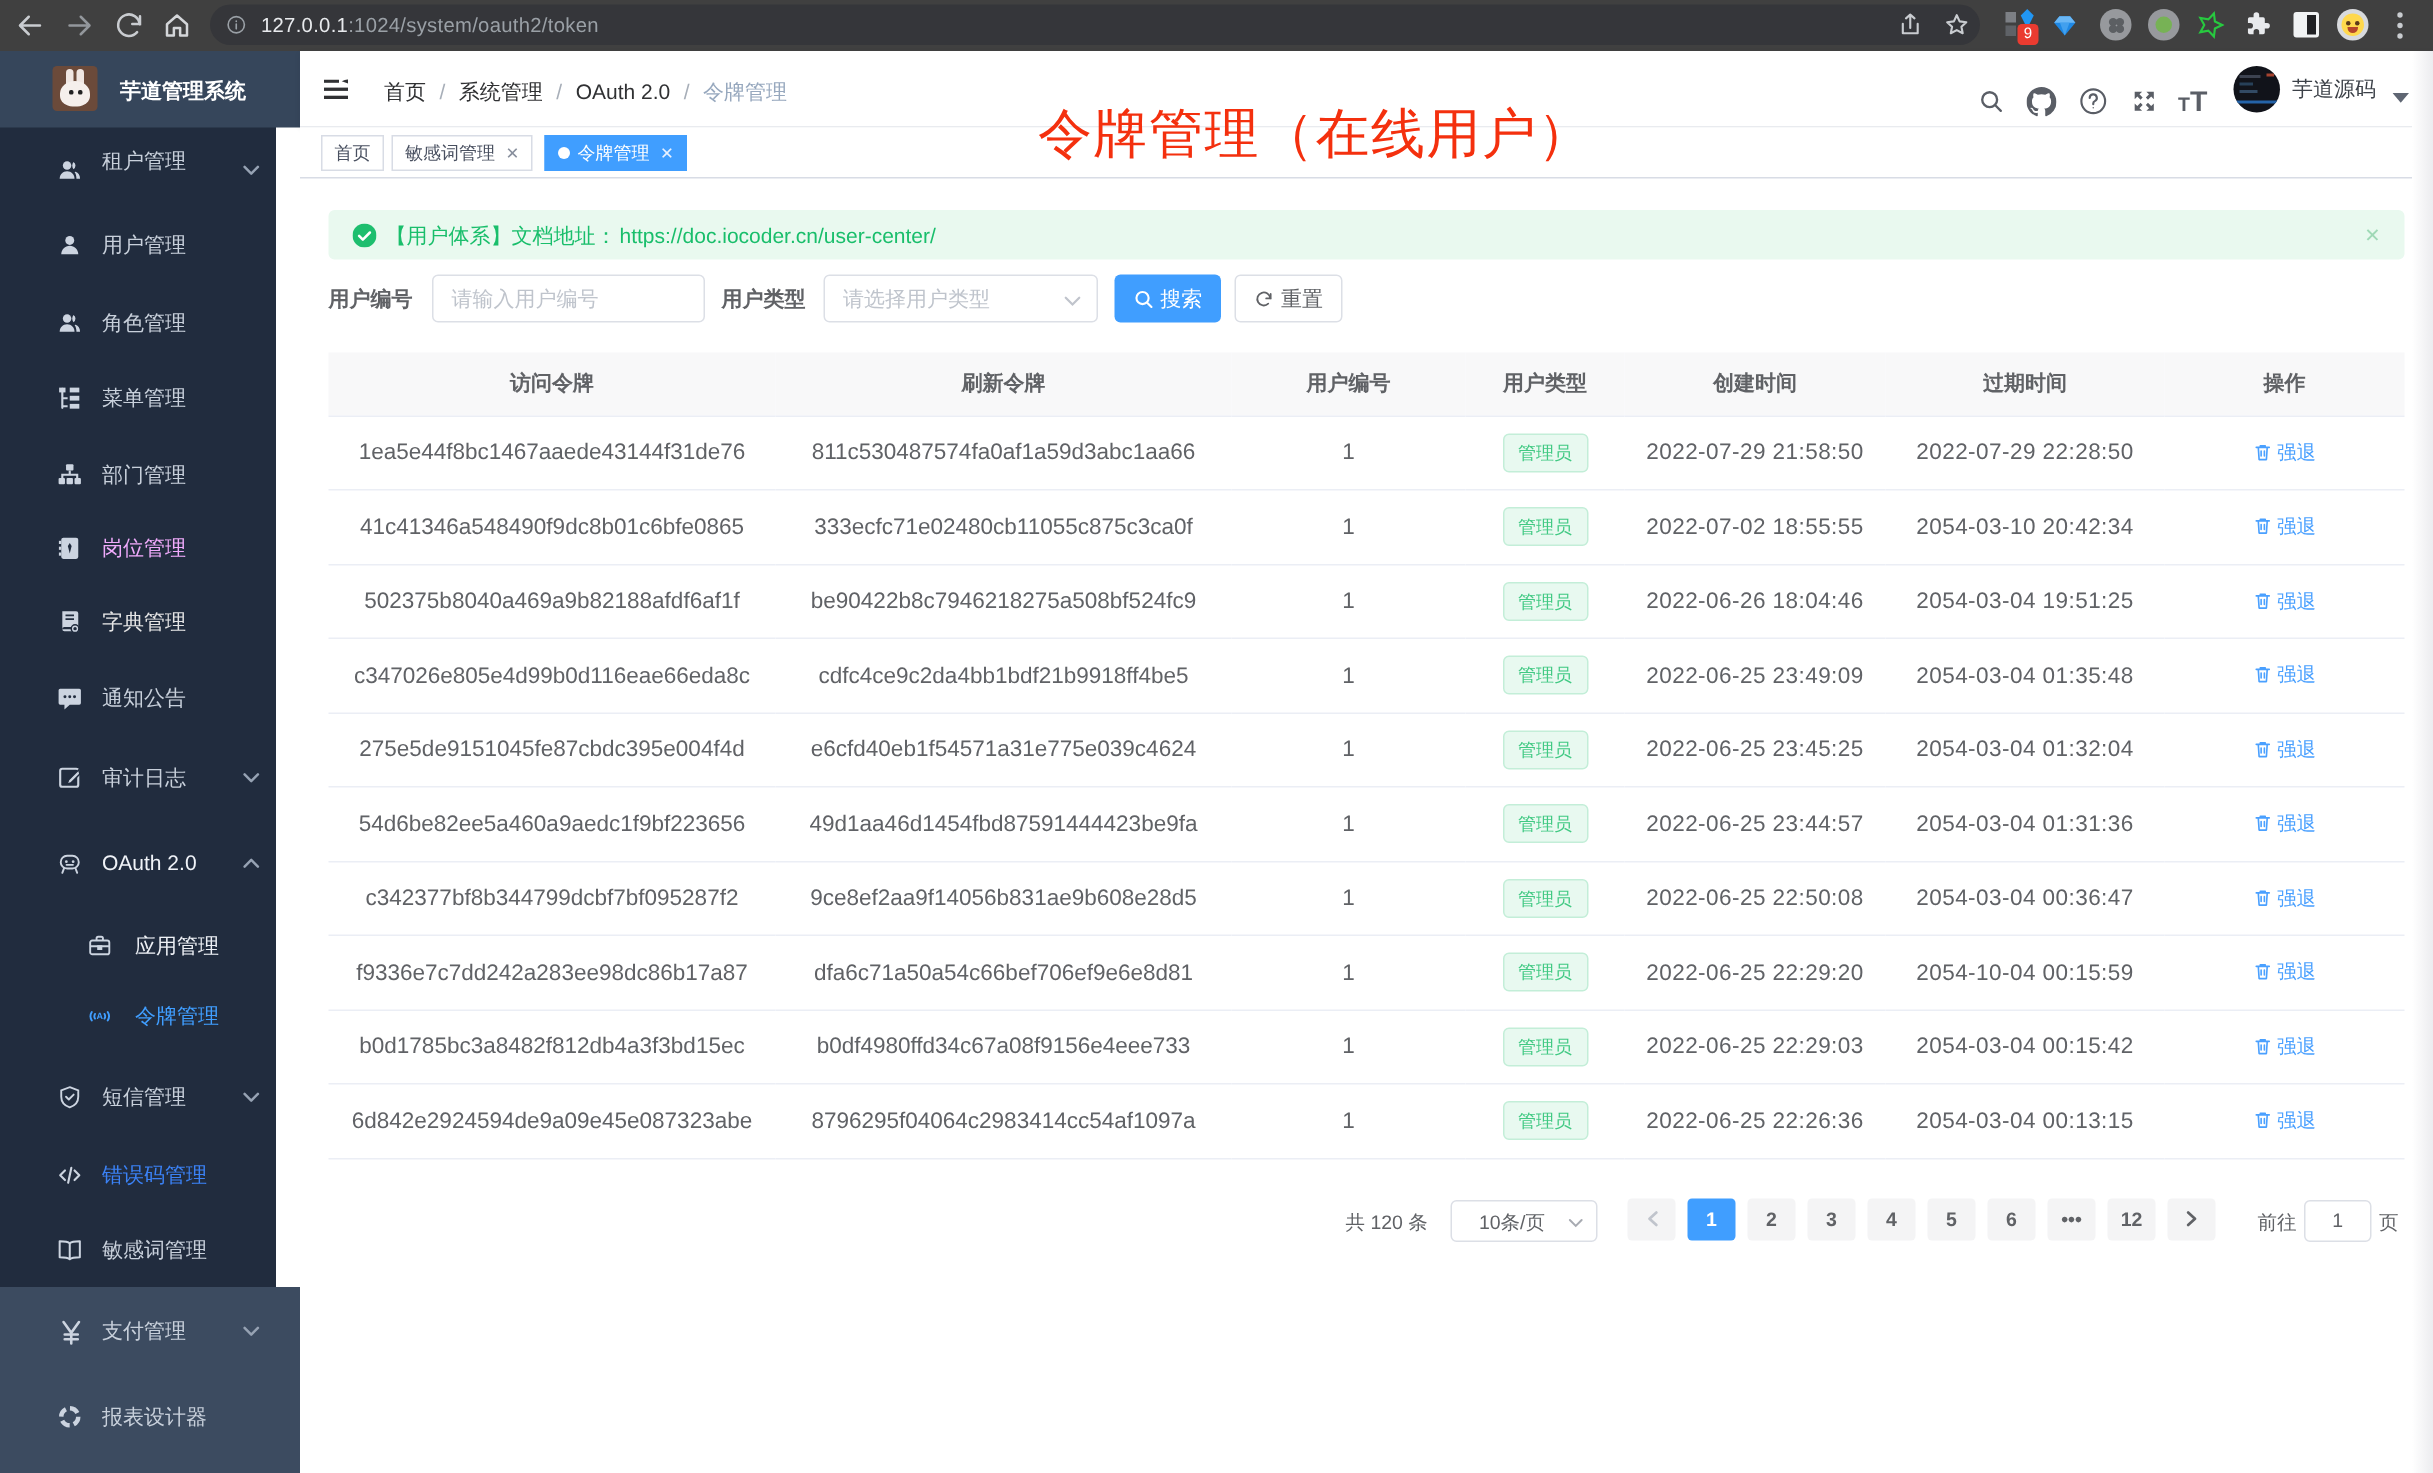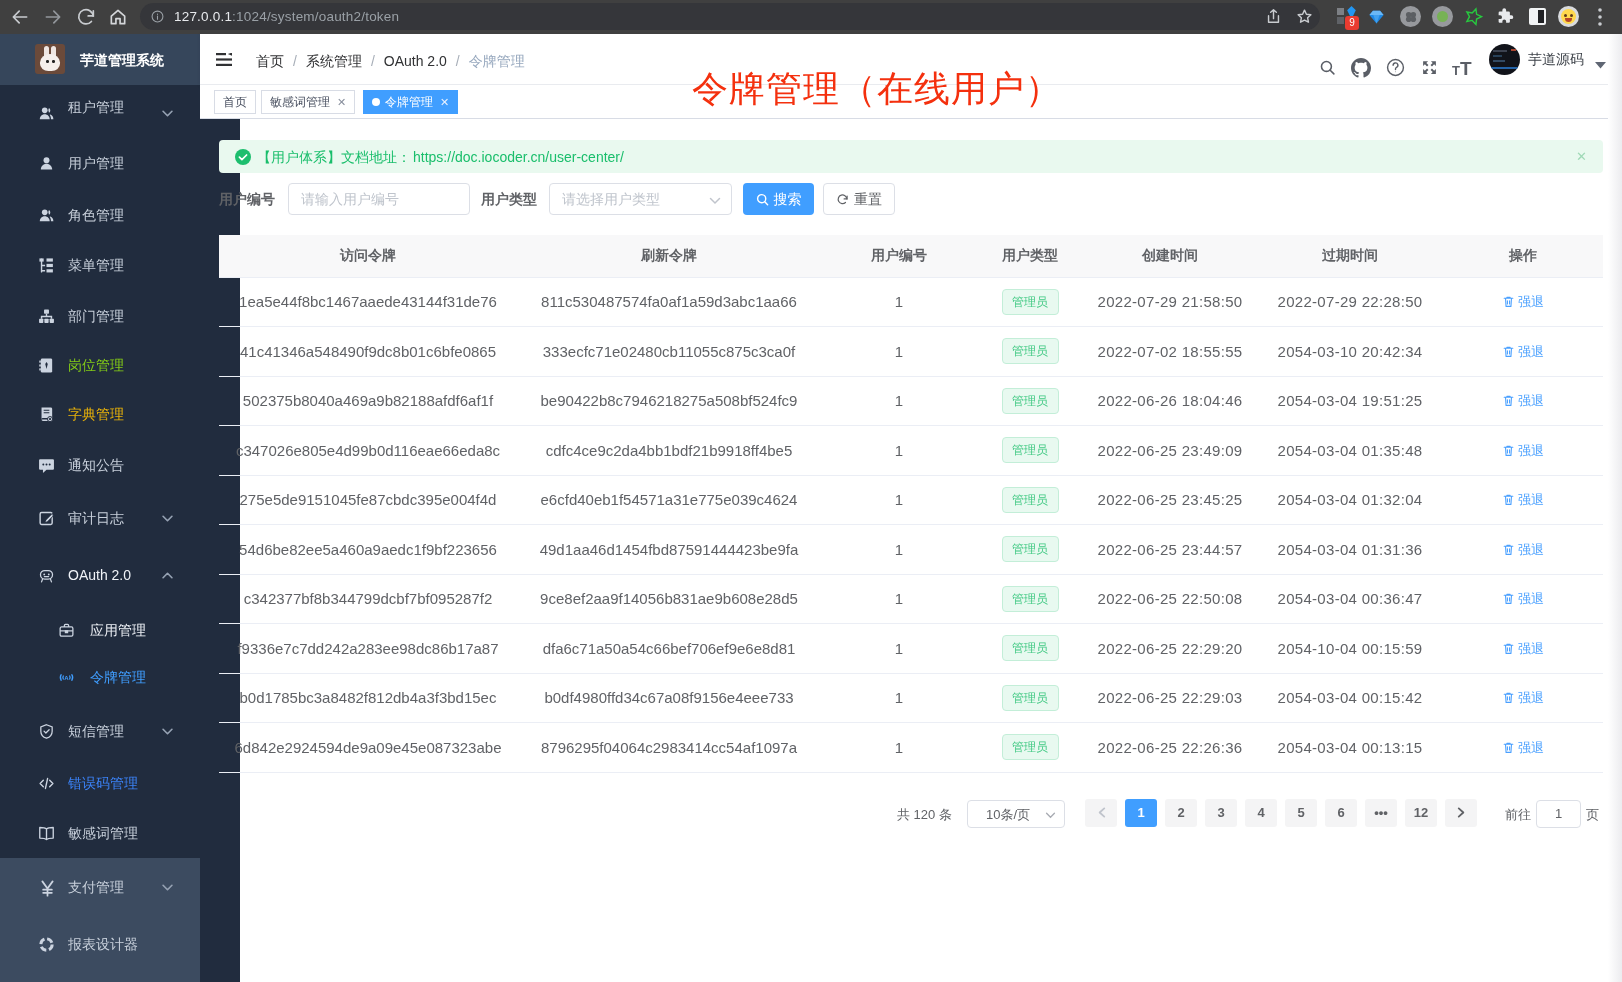--- a/index.html
+++ b/index.html
@@ -73,21 +73,21 @@
       <div class="abs" style="left:6px;top:8px;width:3px;height:3px;border-radius:50%;background:#5d3a1a"></div>
       <div class="abs" style="left:12px;top:8px;width:3px;height:3px;border-radius:50%;background:#5d3a1a"></div>
       <div class="abs" style="left:7px;top:12px;width:7px;height:4px;border-radius:0 0 6px 6px;background:#b5462a"></div>
     </div>
  <svg class="ic" style="left:1598px;top:8px" width="4" height="18" viewBox="0 0 4 18" fill="#c9ccd0">
       <circle cx="2" cy="2" r="1.8"></circle>
       <circle cx="2" cy="9" r="1.8"></circle>
       <circle cx="2" cy="16" r="1.8"></circle>
     </svg>
 </div>
-<div class="abs" style="left:0;top:34px;width:240px;height:948px;background:#212c3e">
+<div class="abs" style="left:0;top:34px;width:184px;height:948px;background:#212c3e">
 <div class="abs" style="left:0;top:0;width:200px;height:51px;background:#36465b"></div>
 <div class="abs" style="left:0;top:824px;width:200px;height:124px;background:#3c4b60"></div>
 <div class="abs" style="left:35px;top:10px;width:30px;height:30px;border-radius:3px;background:#6b4a3a;overflow:hidden">
   <div class="abs" style="left:9px;top:2px;width:5px;height:12px;background:#efe6e2;border-radius:2.5px"></div>
   <div class="abs" style="left:16px;top:2px;width:5px;height:12px;background:#efe6e2;border-radius:2.5px"></div>
   <div class="abs" style="left:5px;top:10px;width:20px;height:17px;border-radius:50% 50% 42% 42%;background:#f5efec"></div>
   <div class="abs" style="left:11px;top:16px;width:2.5px;height:2.5px;border-radius:50%;background:#222"></div>
   <div class="abs" style="left:17px;top:16px;width:2.5px;height:2.5px;border-radius:50%;background:#222"></div>
  </div>
 <div class="abs" style="left:80px;top:18px;color:#fff;font-size:14px;font-weight:700">芋道管理系统</div>
@@ -128,28 +128,28 @@
         <path d="M11 8h2v3h7v4h-2v-2H6v2H4v-4h7z"></path>
       </svg></div>
 <div class="abs" style="left:68px;top:274px;font-size:14px;color:#c8d0db;line-height:17px">部门管理</div>
 <div class="ic" style="left:38px;top:323px"><svg width="17" height="17" viewBox="0 0 24 24">
         <rect x="4" y="2" width="16" height="20" rx="2" fill="#ccd4e0"></rect>
         <rect x="1.8" y="5" width="2.2" height="3" fill="#ccd4e0"></rect>
         <rect x="1.8" y="10.5" width="2.2" height="3" fill="#ccd4e0"></rect>
         <rect x="1.8" y="16" width="2.2" height="3" fill="#ccd4e0"></rect>
         <path d="M12 7l1.8 2.8L12 17l-1.8-7.2z" fill="#212c3e"></path>
       </svg></div>
-<div class="abs" style="left:68px;top:323px;font-size:14px;color:#84cc16;line-height:17px">岗位管理</div>
+<div class="abs" style="left:68px;top:323px;font-size:14px;color:#f0abfc;line-height:17px">岗位管理</div>
 <div class="ic" style="left:38px;top:372px"><svg width="17" height="17" viewBox="0 0 24 24">
         <path d="M5 2h13a2 2 0 0 1 2 2v13H7a2 2 0 0 0-2 2zM5 19a2 2 0 0 0 2 2h13v-2z" fill="#ccd4e0"></path>
         <path d="M8 6h8M8 9.5h8" stroke="#212c3e" stroke-width="1.6"></path>
         <circle cx="17" cy="18.5" r="3.6" fill="#ccd4e0" stroke="#212c3e" stroke-width="1.4"></circle>
         <circle cx="17" cy="18.5" r="1.6" fill="#212c3e"></circle>
       </svg></div>
-<div class="abs" style="left:68px;top:372px;font-size:14px;color:#eab308;line-height:17px">字典管理</div>
+<div class="abs" style="left:68px;top:372px;font-size:14px;color:#e5e5e5;line-height:17px">字典管理</div>
 <div class="ic" style="left:38px;top:423px"><svg width="17" height="17" viewBox="0 0 24 24" fill="#ccd4e0">
         <path d="M3 3h18a1.5 1.5 0 0 1 1.5 1.5v12A1.5 1.5 0 0 1 21 18h-9l-5 4.5V18H3a1.5 1.5 0 0 1-1.5-1.5v-12A1.5 1.5 0 0 1 3 3z"></path>
         <circle cx="7.5" cy="10.5" r="1.4" fill="#212c3e"></circle>
         <circle cx="12" cy="10.5" r="1.4" fill="#212c3e"></circle>
         <circle cx="16.5" cy="10.5" r="1.4" fill="#212c3e"></circle>
       </svg></div>
 <div class="abs" style="left:68px;top:423px;font-size:14px;color:#c8d0db;line-height:17px">通知公告</div>
 <div class="ic" style="left:38px;top:476px"><svg width="17" height="17" viewBox="0 0 24 24" fill="none" stroke="#ccd4e0" stroke-width="2">
         <rect x="3" y="3.5" width="17" height="17" rx="2"></rect>
         <path d="M20.5 4.5L11 14l-1.5 4 4-1.5 8-8z" fill="#ccd4e0" stroke="#212c3e" stroke-width="1.3"></path>

